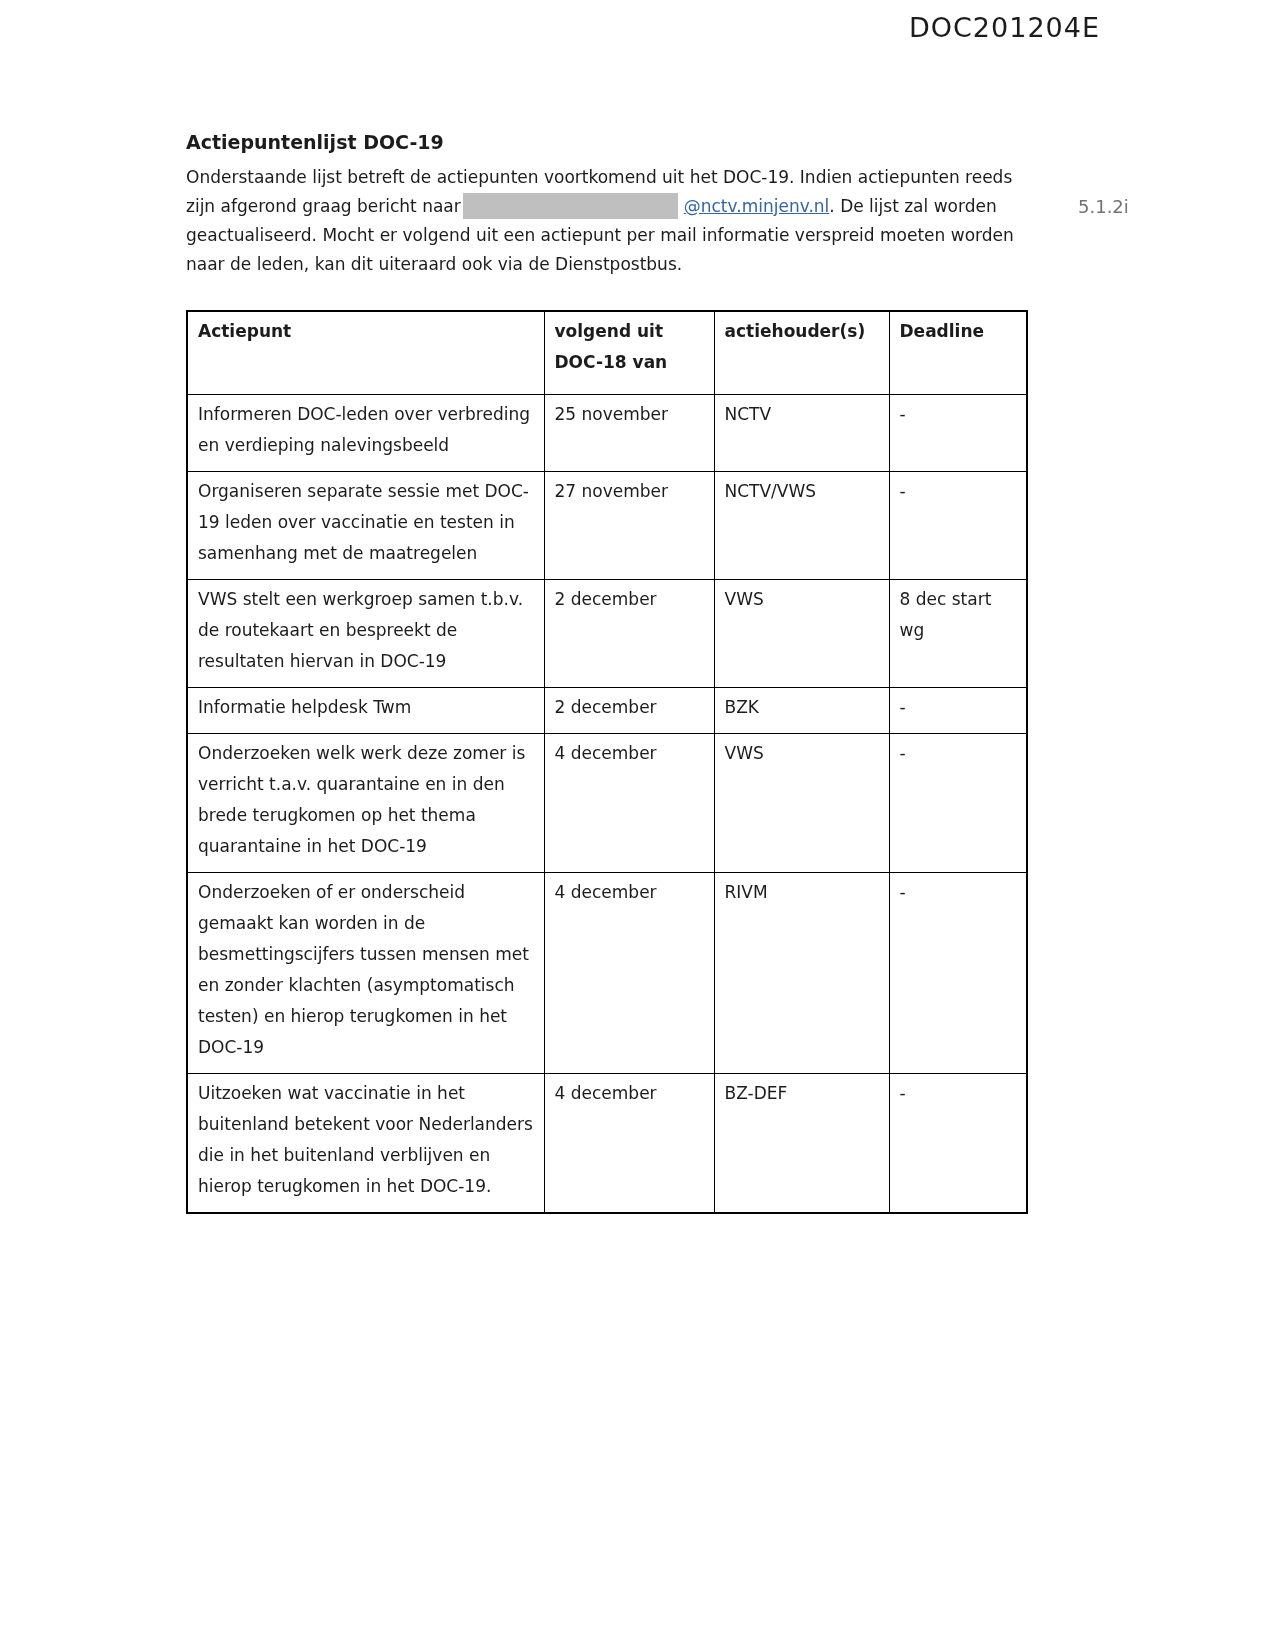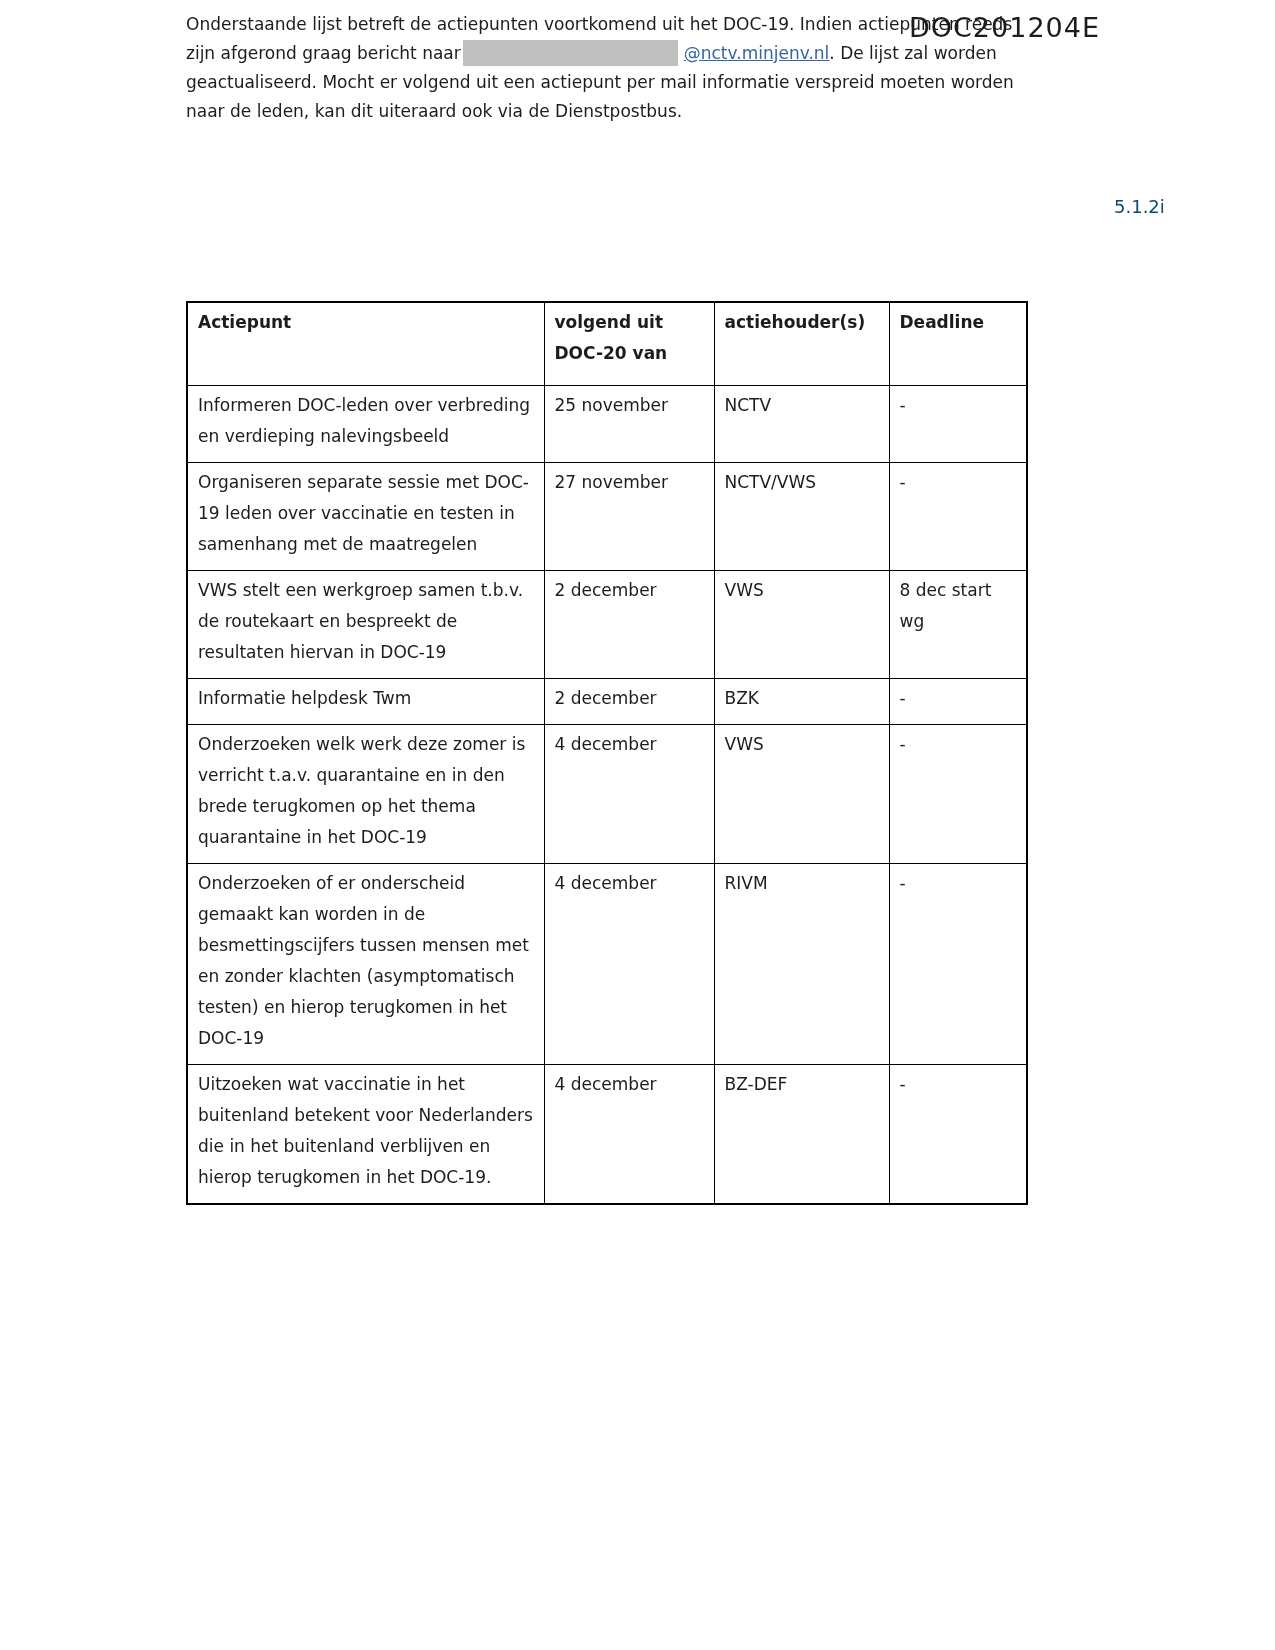--- a/index.html
+++ b/index.html
@@ -56,28 +56,27 @@
     color: #3465a4;
     text-decoration: underline;
     cursor: pointer;
     margin-top: 42px;
   }
   .side-label {
     position: absolute;
     left: 1078px;
     top: 196px;
     font-size: 18px;
-    color: #0c4a6e;
+    color: #737373;
     white-space: nowrap;
-    margin-left: 36px;
   }
   table.action-table {
     position: absolute;
     left: 186px;
-    top: 301px;
+    top: 310px;
     border-collapse: collapse;
     table-layout: fixed;
     width: 840px;
     border: 2px solid #000000;
   }
   table.action-table th,
   table.action-table td {
     border: 1px solid #000000;
     vertical-align: top;
     text-align: left;
@@ -97,36 +96,37 @@
   .col-deadline   { width: 138px; }
 </style>
 </head>
 <body>
 
 <div class="page">
 
   <div class="doc-id">DOC201204E</div>
 
   <div class="content">
+    <h1 class="intro-title">Actiepuntenlijst DOC-19</h1>
     <p class="intro-paragraph"><span>Onderstaande lijst betreft de actiepunten voortkomend uit het DOC-19. Indien actiepunten reeds zijn afgerond graag bericht naar</span><span class="redaction"></span><a class="email-link">@nctv.minjenv.nl</a><span>. De lijst zal worden geactualiseerd. Mocht er volgend uit een actiepunt per mail informatie verspreid moeten worden naar de leden, kan dit uiteraard ook via de Dienstpostbus.</span></p>
   </div>
 
   <div class="side-label">5.1.2i</div>
 
   <table class="action-table">
     <colgroup>
       <col class="col-actiepunt">
       <col class="col-volgend">
       <col class="col-houder">
       <col class="col-deadline">
     </colgroup>
     <thead>
       <tr>
         <th>Actiepunt</th>
-        <th>volgend uit DOC-20 van</th>
+        <th>volgend uit DOC-18 van</th>
         <th>actiehouder(s)</th>
         <th>Deadline</th>
       </tr>
     </thead>
     <tbody>
       <tr>
         <td>Informeren DOC-leden over verbreding en verdieping nalevingsbeeld</td>
         <td>25 november</td>
         <td>NCTV</td>
         <td>-</td>

